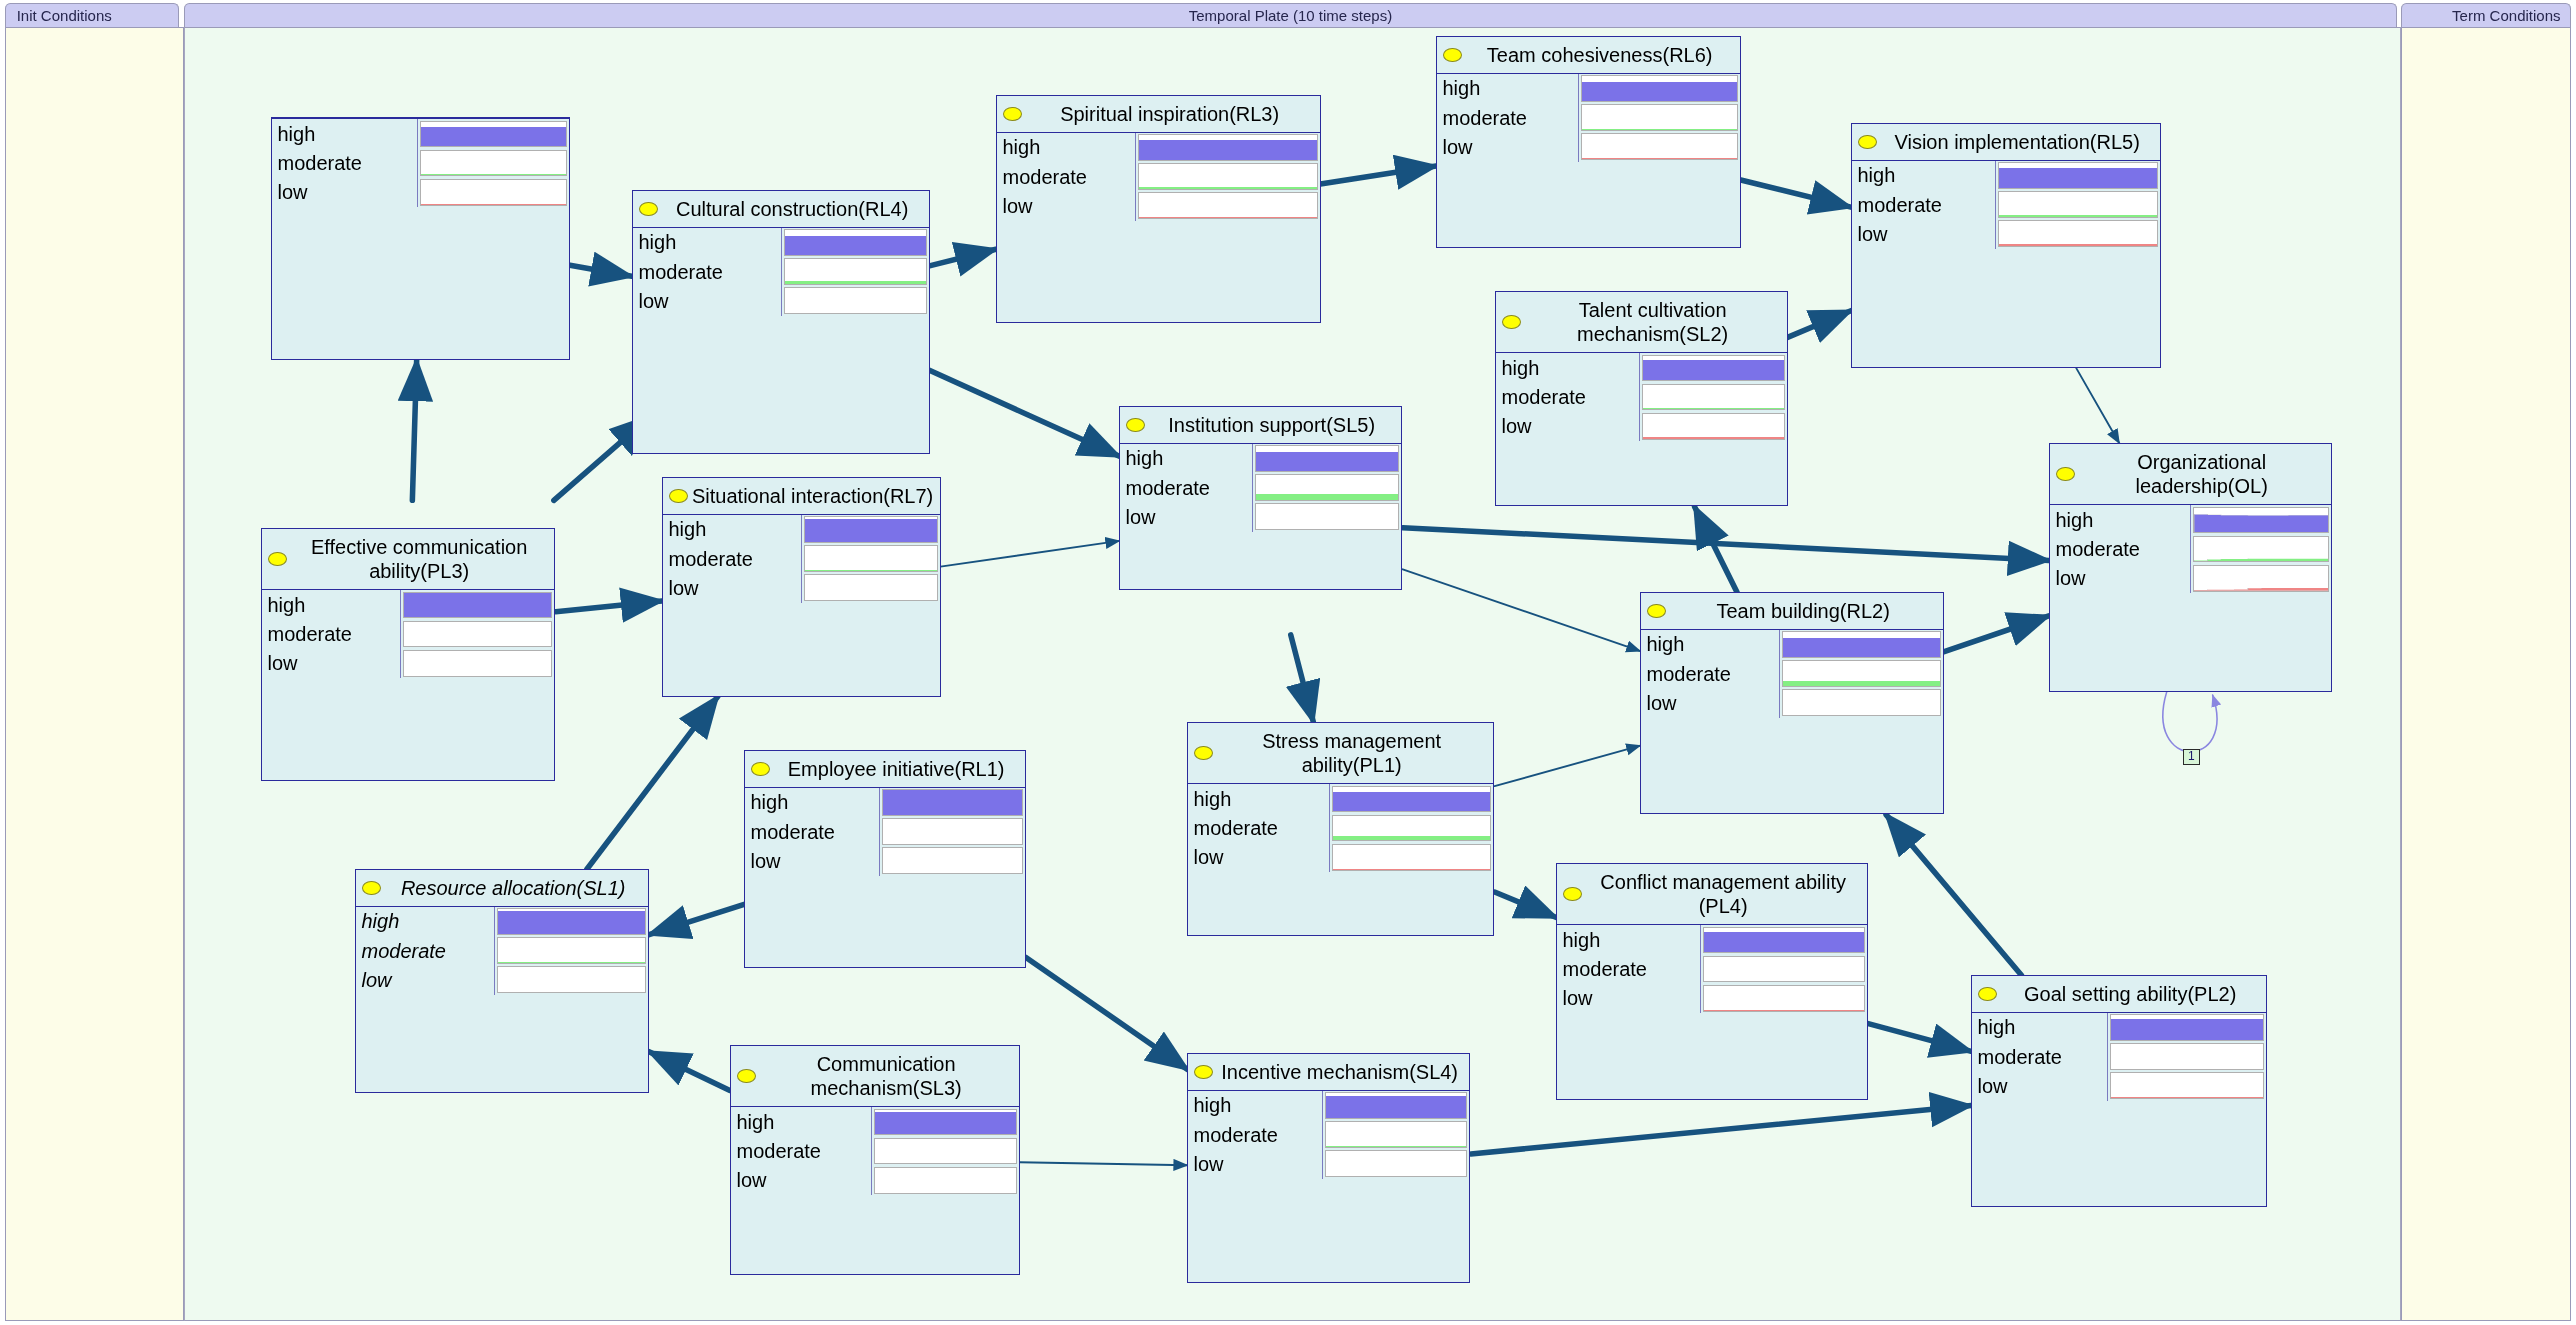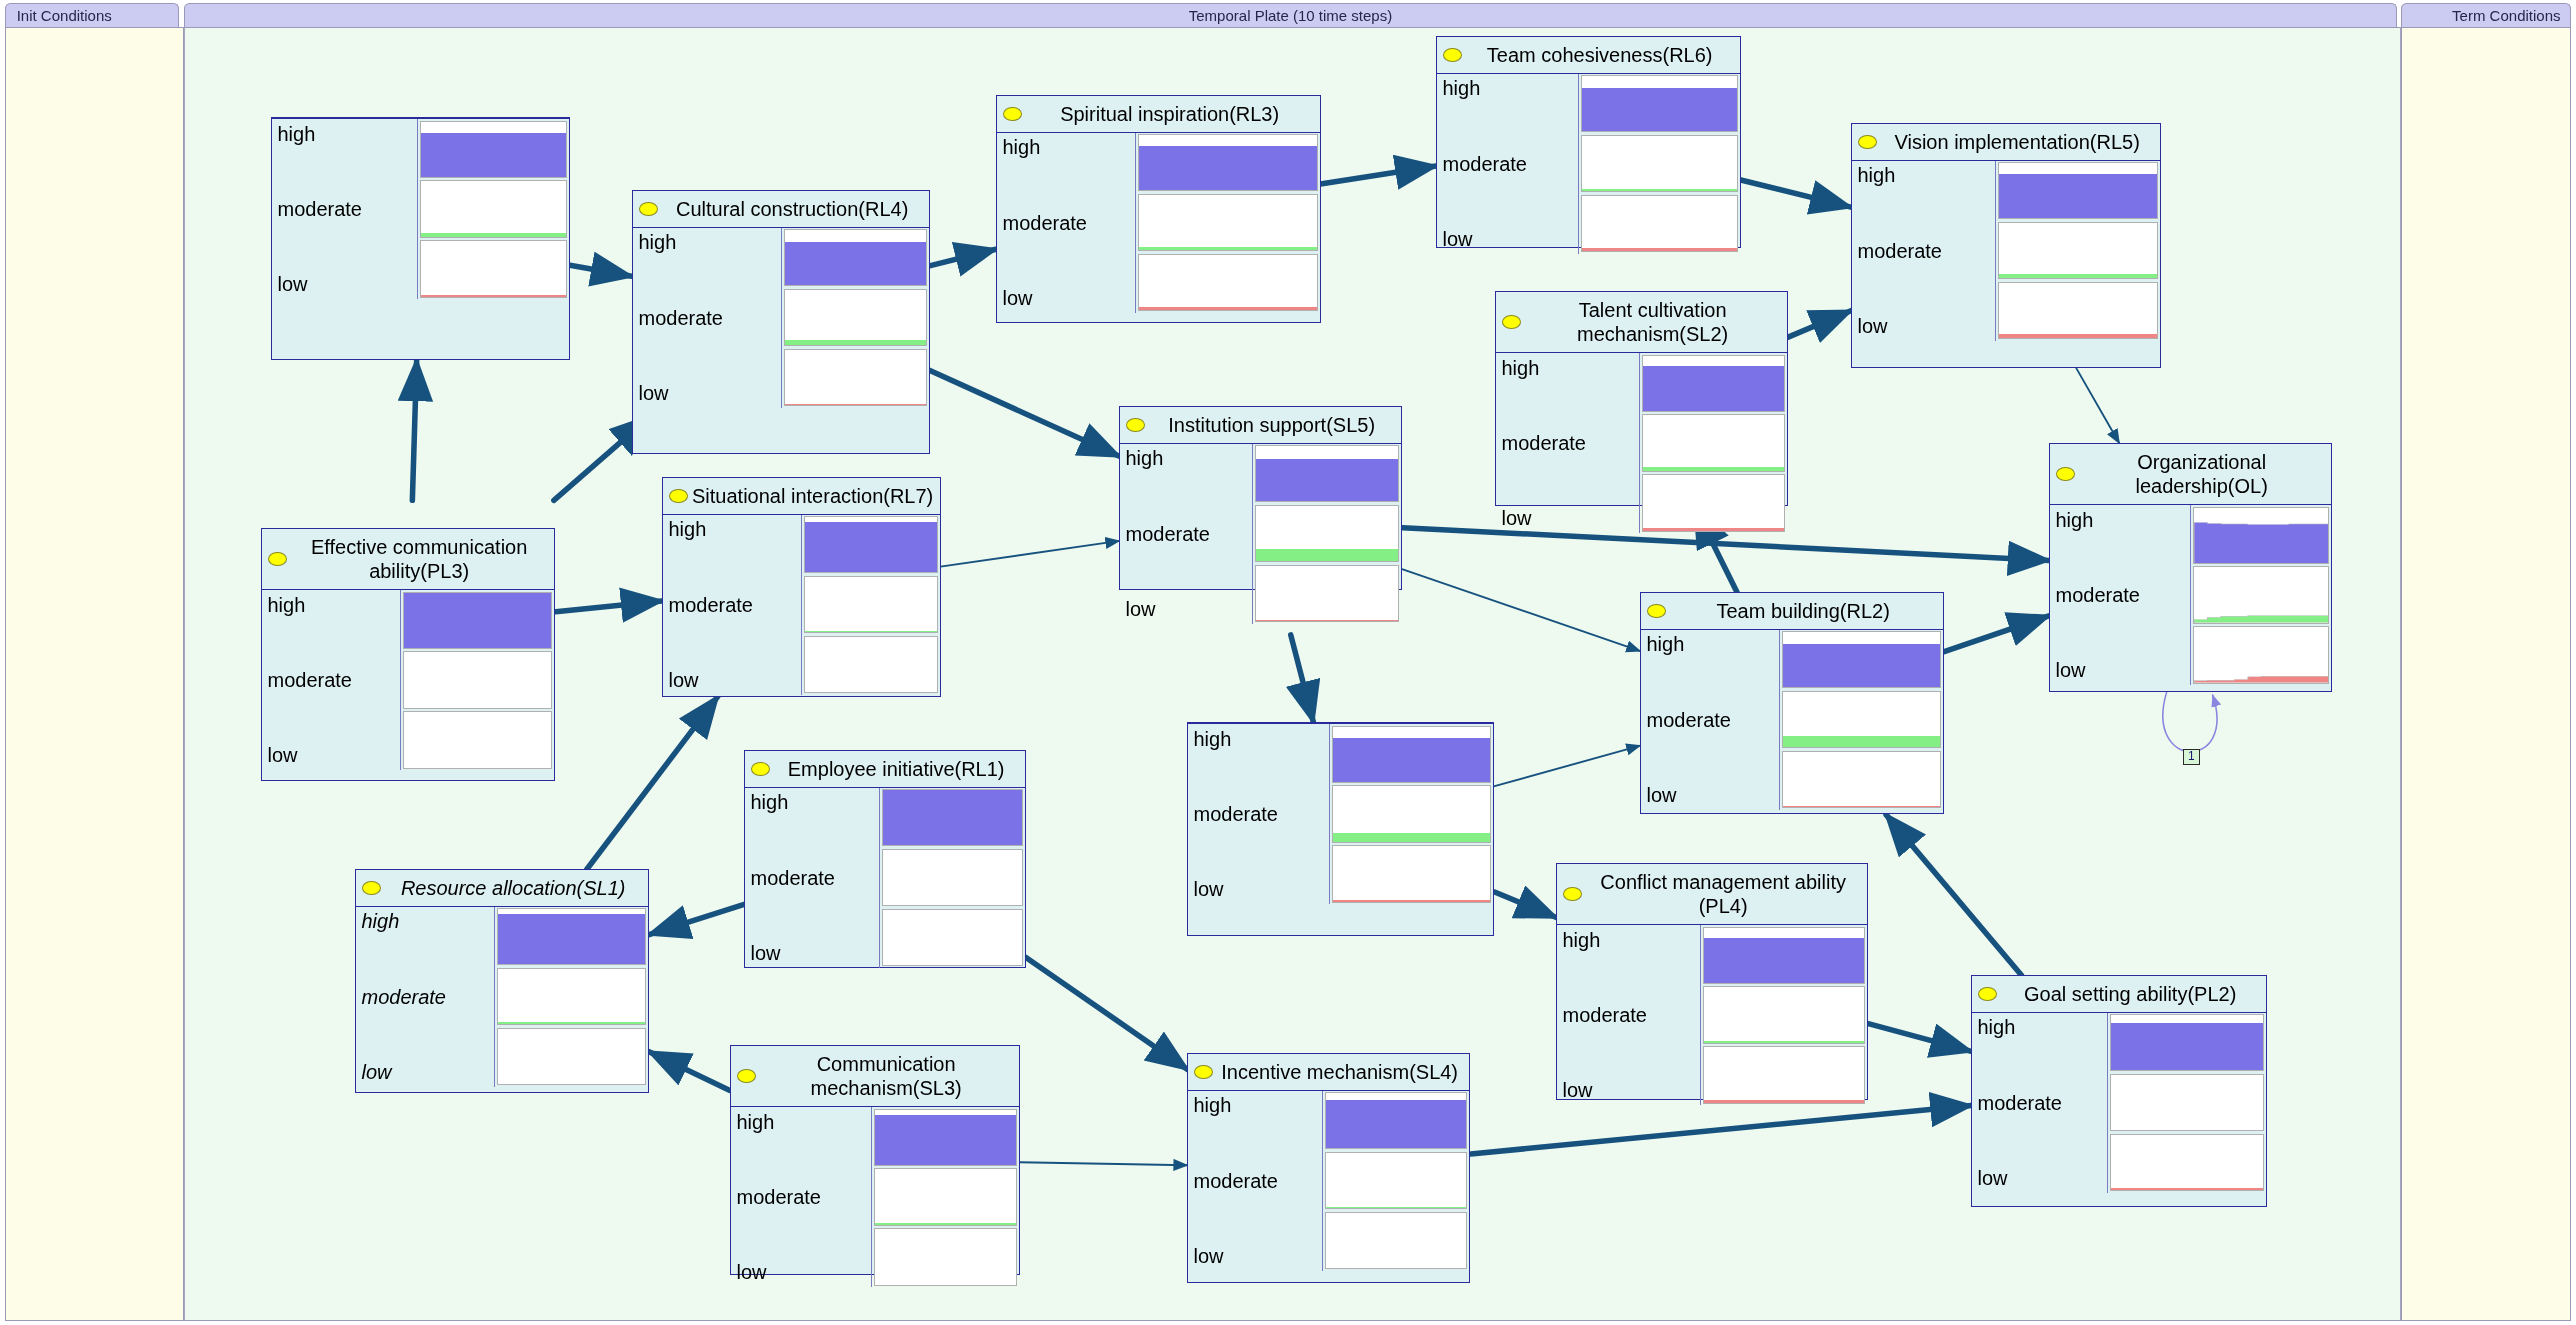--- a/index.html
+++ b/index.html
@@ -20,21 +20,21 @@
   #panel-term{left:2401px;width:170px;background:#fdfde8;}
 
   
   .node{position:absolute;box-sizing:border-box;border:1.6px solid #2a2a9c;background:#ddf0f2;}
   .node-title{box-sizing:border-box;width:100%;text-align:center;color:#000;
               font-size:20px;line-height:24.5px;padding:5.5px 4.7px 5.5px 27px;position:relative;}
   .node-title .dot{position:absolute;left:6.3px;top:50%;transform:translateY(-50%);
                    width:16.6px;height:12px;border-radius:50%;background:#ffff00;border:0.8px solid #8a8a20;}
   .node-body{display:flex;border-top:1.6px solid #2a2a9c;}
   .lbl-col{flex:0 0 auto;box-sizing:border-box;border-right:0.8px solid #7a7ac0;
-           padding:0 6.3px 0 5.5px;display:flex;flex-direction:column;justify-content:space-around;gap:46px;}
+           padding:0 6.3px 0 5.5px;display:flex;flex-direction:column;justify-content:space-around;}
   .lbl{font-size:20px;line-height:1.0;color:#000;white-space:nowrap;padding:4.7px 0;}
   .bar-col{flex:1 1 auto;box-sizing:border-box;display:flex;flex-direction:column;
            justify-content:space-between;padding:1.6px 1.6px 1.6px 1.6px;gap:2.4px;}
   .cell{position:relative;flex:1 1 0;min-height:8px;background:#ffffff;border:1.6px solid #b0b0b0;box-sizing:border-box;overflow:hidden;}
   .fill{position:absolute;left:0;right:0;bottom:0;}
   .fill.h{background:#7b72e8;}
   .fill.m{background:#84ef84;}
   .fill.l{background:#ef8585;}
 
   
@@ -332,20 +332,21 @@
             <div class="cell">
               <div class="fill m" style="height: 20%;"></div>
             </div>
             <div class="cell">
               <div class="fill l" style="height: 2%;"></div>
             </div>
           </div>
         </div>
       </div>
       <div class="node" style="left: 1187px; top: 722px; width: 307px; height: 214px;">
+        <div class="node-title"><span class="dot"></span><span>Stress management ability(PL1)</span></div>
         <div class="node-body">
           <div class="lbl-col" style="width: 142px;">
             <div class="lbl">high</div>
             <div class="lbl">moderate</div>
             <div class="lbl">low</div>
           </div>
           <div class="bar-col">
             <div class="cell">
               <div class="fill h" style="height: 80%;"></div>
             </div>

